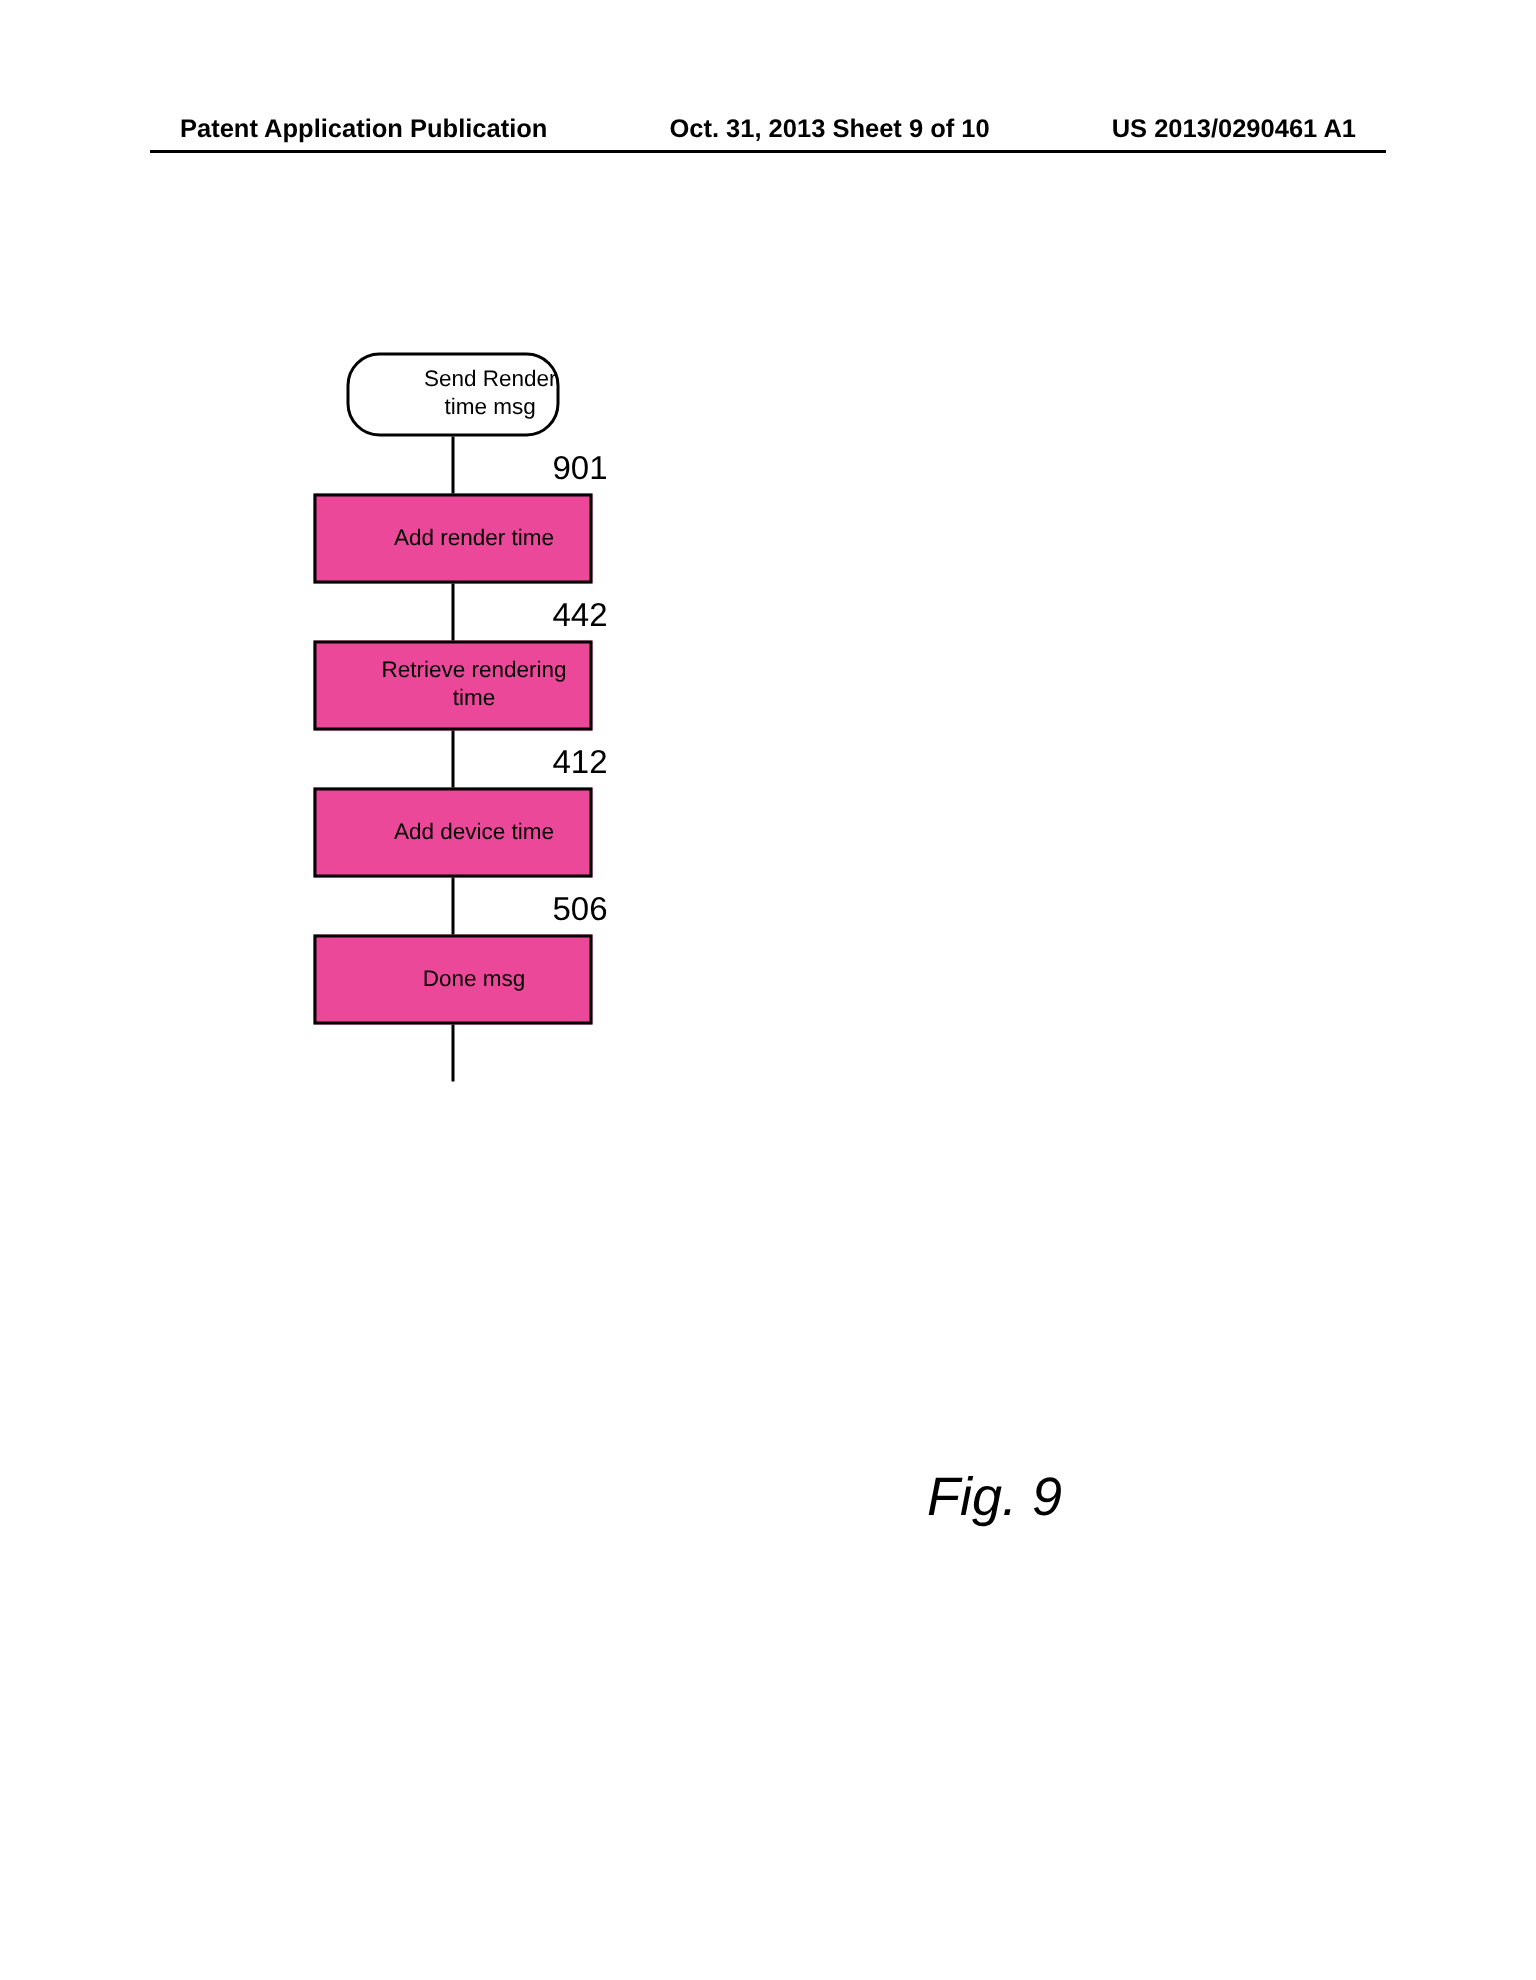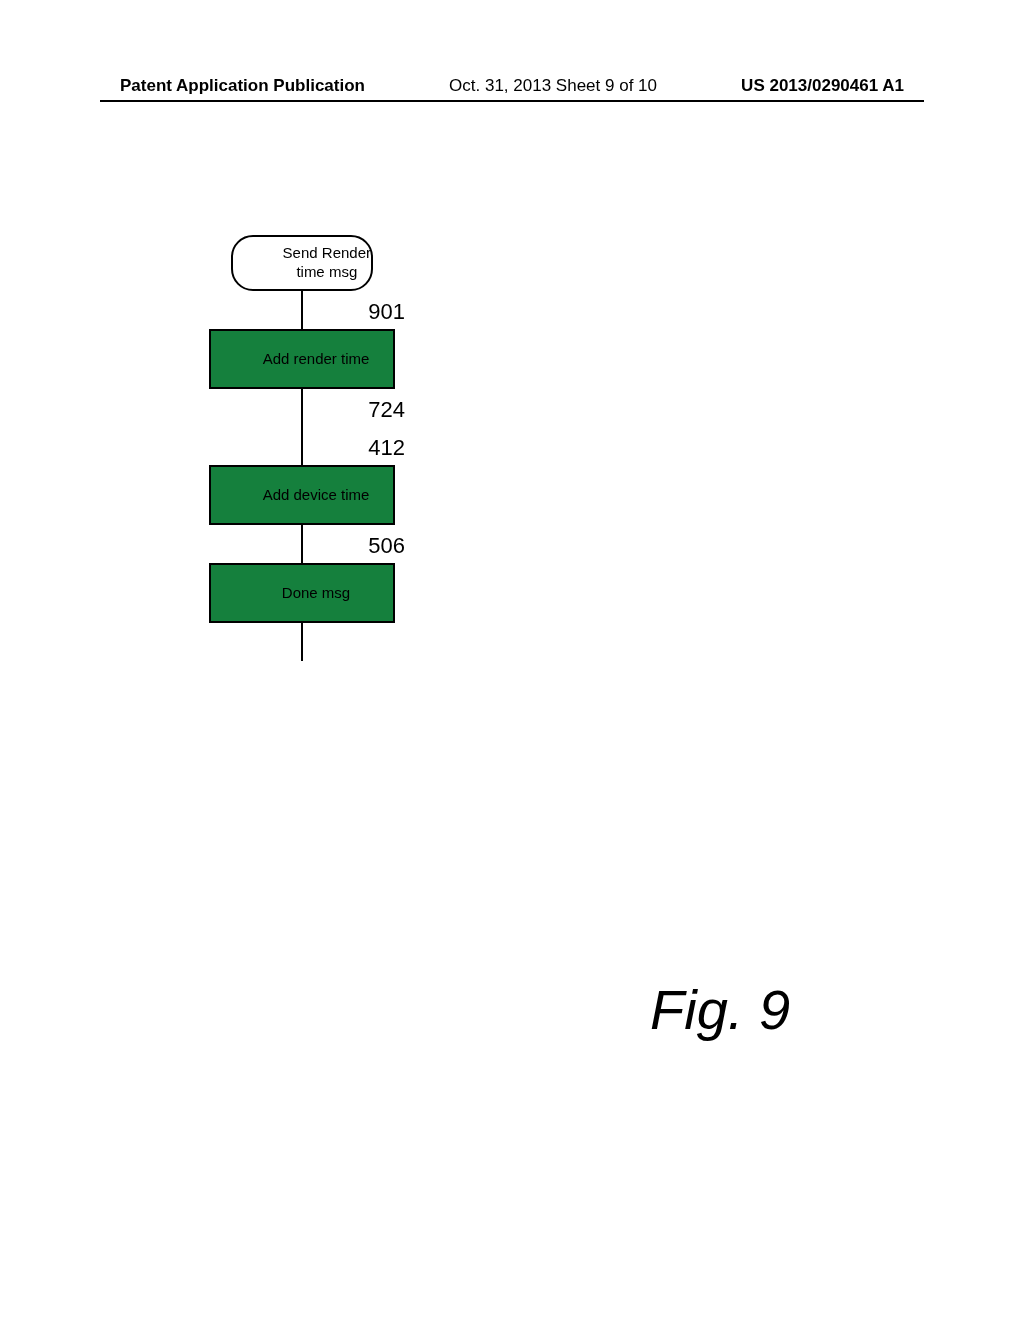--- a/index.html
+++ b/index.html
@@ -21,21 +21,21 @@
       right: 0;
       display: flex;
       justify-content: space-between;
       padding: 0 120px 0 120px;
       font-size: 17px;
     }
     .header-left {
       font-weight: bold;
     }
     .header-center {
-      font-weight: normal;
+      font-weight: bold;
     }
     .header-right {
       font-weight: bold;
     }
     .header-rule {
       position: absolute;
       top: 100px;
       left: 100px;
       right: 100px;
       border-top: 2px solid black;
@@ -64,21 +64,21 @@
       width: 186px;
       height: 60px;
       border: 2px solid black;
       display: flex;
       align-items: center;
       justify-content: center;
       text-align: center;
       font-size: 15px;
       line-height: 1.25;
       margin: 0 auto;
-      background: #15803d;
+      background: #ec4899;
       padding-left: 28px;
     }
     .connector {
       position: relative;
       height: 38px;
       margin: 0 auto;
       width: 186px;
     }
     .connector .line {
       position: absolute;
@@ -94,22 +94,22 @@
       right: -10px;
       top: 8px;
       font-size: 22px;
     }
     .connector-last .line {
       bottom: 0;
     }
     .figure-label {
       position: absolute;
       top: 977px;
-      left: 650px;
-      font-size: 56px;
+      left: 618px;
+      font-size: 36px;
       font-style: italic;
       font-family: Arial, Helvetica, sans-serif;
     }
   </style>
 </head>
 <body>
 
 <div class="header">
   <span class="header-left">Patent Application Publication</span>
   <span class="header-center">Oct. 31, 2013  Sheet 9 of 10</span>
@@ -125,21 +125,24 @@
   <div class="connector">
     <div class="line"></div>
     <span class="ref">901</span>
   </div>
   <div class="process">
     <span>Add render time</span>
   </div>
 
   <div class="connector">
     <div class="line"></div>
-    <span class="ref">724</span>
+    <span class="ref">442</span>
+  </div>
+  <div class="process">
+    <span>Retrieve rendering<br>time</span>
   </div>
 
   <div class="connector">
     <div class="line"></div>
     <span class="ref">412</span>
   </div>
   <div class="process">
     <span>Add device time</span>
   </div>
 

